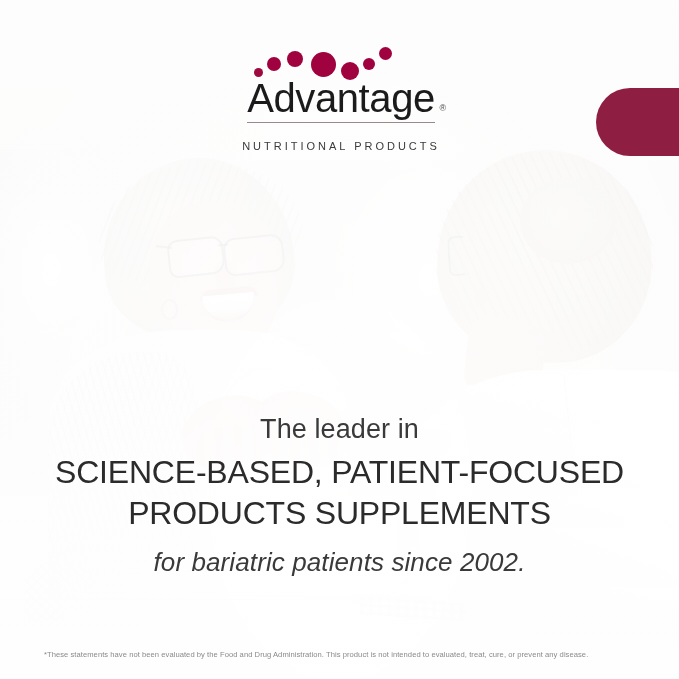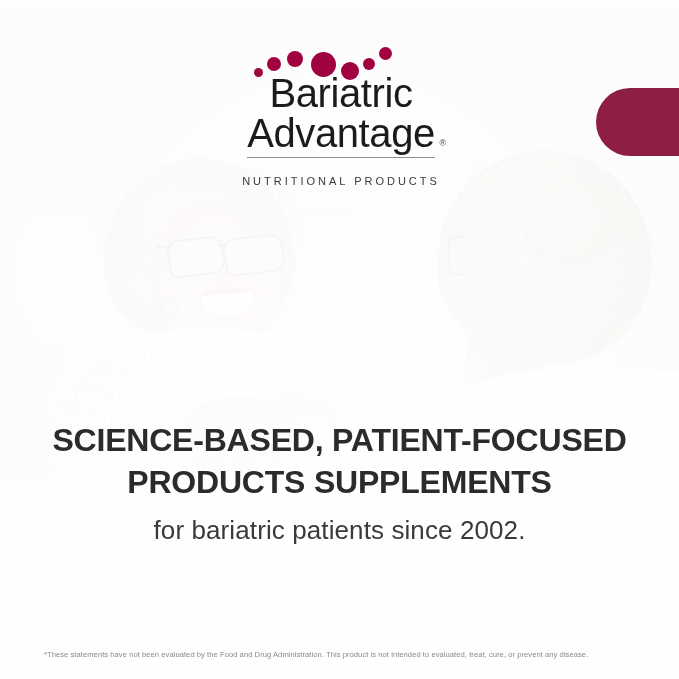--- a/index.html
+++ b/index.html
@@ -424,35 +424,36 @@
   }
   .hl-pre {
     font-size: 27px;
     font-weight: 400;
     letter-spacing: 0.1px;
     color: #3a3a3a;
     line-height: 1.18;
   }
   .hl-main {
     font-size: 32px;
-    font-weight: 700;
+    font-weight: 400;
     letter-spacing: -0.2px;
     color: #2b2b2b;
     line-height: 1.30;
     margin-top: 6px;
     white-space: nowrap;
   }
   .hl-main .l2 { display:block; }
   .hl-post {
     font-size: 26px;
     font-weight: 400;
     letter-spacing: 0.1px;
     color: #3a3a3a;
     margin-top: 12px;
     line-height: 1.2;
+    font-style: italic;
   }
 
   
   .disclaimer {
     position: absolute;
     left: 44px; top: 650px;
     width: 600px;
     font-size: 7.6px;
     color: #8a8a8a;
     letter-spacing: 0.05px;
@@ -519,32 +520,32 @@
   <div class="logo">
     <div class="logo-dots">
       <span class="d1" style="background: rgb(160, 2, 63);"></span>
       <span class="d2" style="background: rgb(160, 2, 63);"></span>
       <span class="d3" style="background: rgb(160, 2, 63);"></span>
       <span class="d4" style="background: rgb(160, 2, 63);"></span>
       <span class="d5" style="background: rgb(160, 2, 63);"></span>
       <span class="d6" style="background: rgb(160, 2, 63);"></span>
       <span class="d7" style="background: rgb(160, 2, 63);"></span>
     </div>
-    <div class="logo-word1">Bariatric</div>
     <div>
       <span class="logo-word2">
         <span>Advantage</span>
         <span class="logo-reg">®</span>
       </span>
     </div>
     <div class="logo-rule"></div>
     <div class="logo-tag">NUTRITIONAL PRODUCTS</div>
   </div>
 
   <div class="headline">
+    <div class="hl-pre">The leader in</div>
     <div class="hl-main">
       <span class="l1">SCIENCE-BASED, PATIENT-FOCUSED</span>
       <span class="l2">PRODUCTS SUPPLEMENTS</span>
     </div>
     <div class="hl-post">for bariatric patients since 2002.</div>
   </div>
 
   <div class="disclaimer">*These statements have not been evaluated by the Food and Drug Administration. This product is not intended to evaluated, treat, cure, or prevent any disease.</div>
 
 </div>

